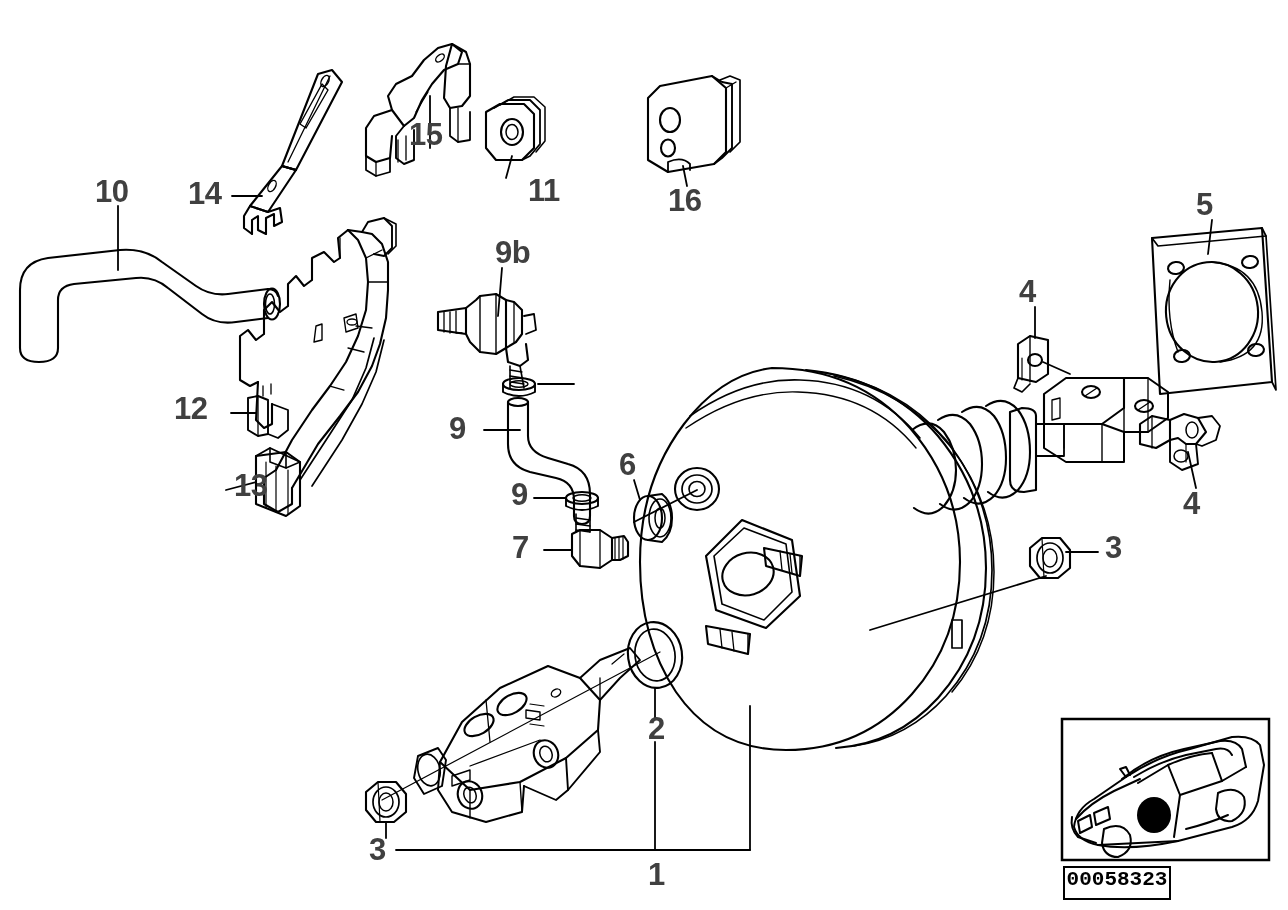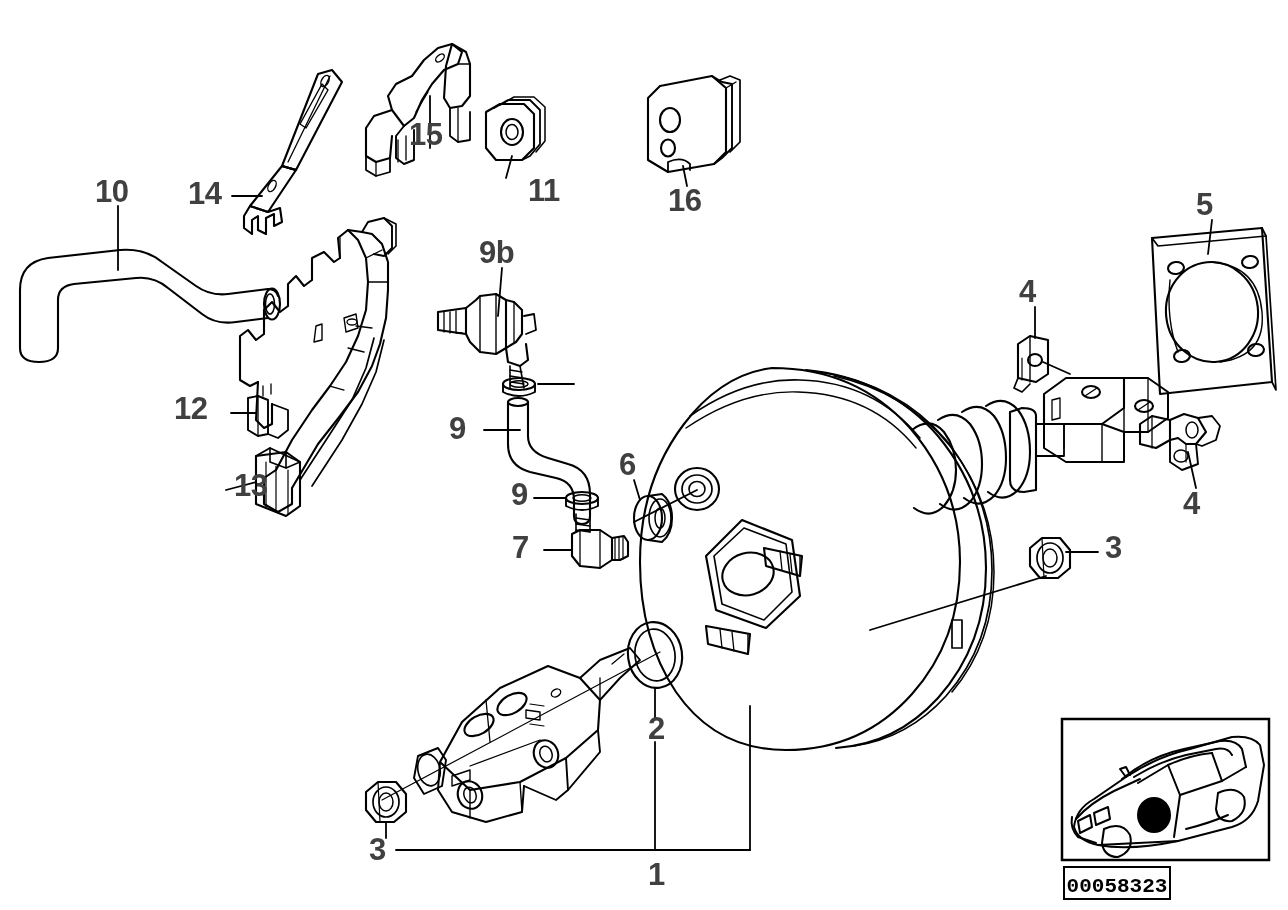--- a/index.html
+++ b/index.html
@@ -18,21 +18,21 @@
     letter-spacing:-0.5px;
     white-space:nowrap;
     user-select:none;
   }
   #idbox{
     position:absolute;
     left:1063px; top:866px;
     width:104px; height:30px;
     border:2.5px solid #000;
     background:#fff;
-    display:flex;align-items:flex-end;justify-content:center;
+    display:flex;align-items:flex-start;justify-content:center;
     font-family:"Liberation Mono","DejaVu Sans Mono",monospace;
     font-weight:bold;
     font-size:21px;
     letter-spacing:0px;
     color:#000;
   }
 </style>
 </head>
 <body>
 
@@ -366,21 +366,21 @@
       </g>
     </g>
   </svg>
 
   <div class="callout" style="left:95px;  top:176px;">10</div>
   <div class="callout" style="left:188px; top:178px;">14</div>
   <div class="callout" style="left:409px; top:119px;">15</div>
   <div class="callout" style="left:484px; top:175px;margin-left:44px;">11</div>
   <div class="callout" style="left:668px; top:185px;">16</div>
   <div class="callout" style="left:1196px;top:189px;">5</div>
-  <div class="callout" style="left:479px; top:237px;">9b</div>
+  <div class="callout" style="left:495px; top:237px;">9b</div>
   <div class="callout" style="left:1019px;top:276px;">4</div>
   <div class="callout" style="left:578px; top:364px;"></div>
   <div class="callout" style="left:174px; top:393px;">12</div>
   <div class="callout" style="left:449px; top:413px;">9</div>
   <div class="callout" style="left:619px; top:449px;">6</div>
   <div class="callout" style="left:186px; top:470px;margin-left:48px;">13</div>
   <div class="callout" style="left:511px; top:479px;">9</div>
   <div class="callout" style="left:1183px;top:488px;">4</div>
   <div class="callout" style="left:512px; top:532px;">7</div>
   <div class="callout" style="left:1105px;top:532px;">3</div>

